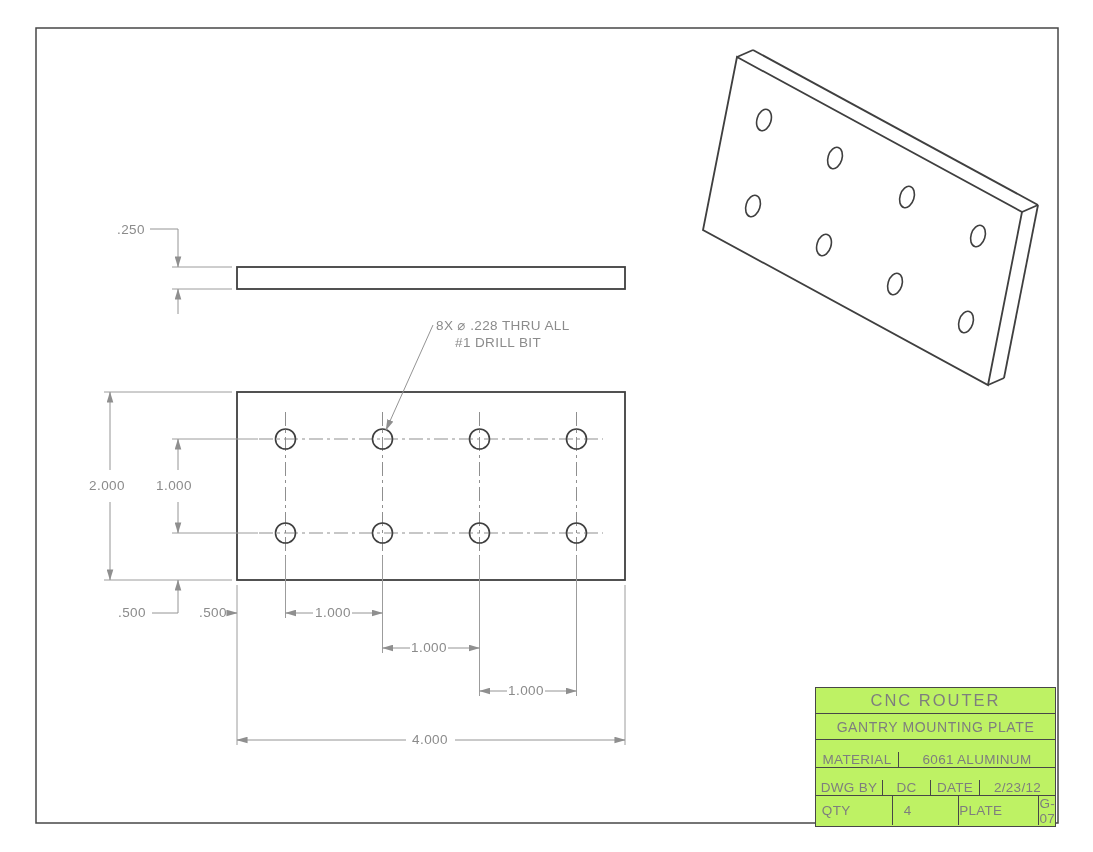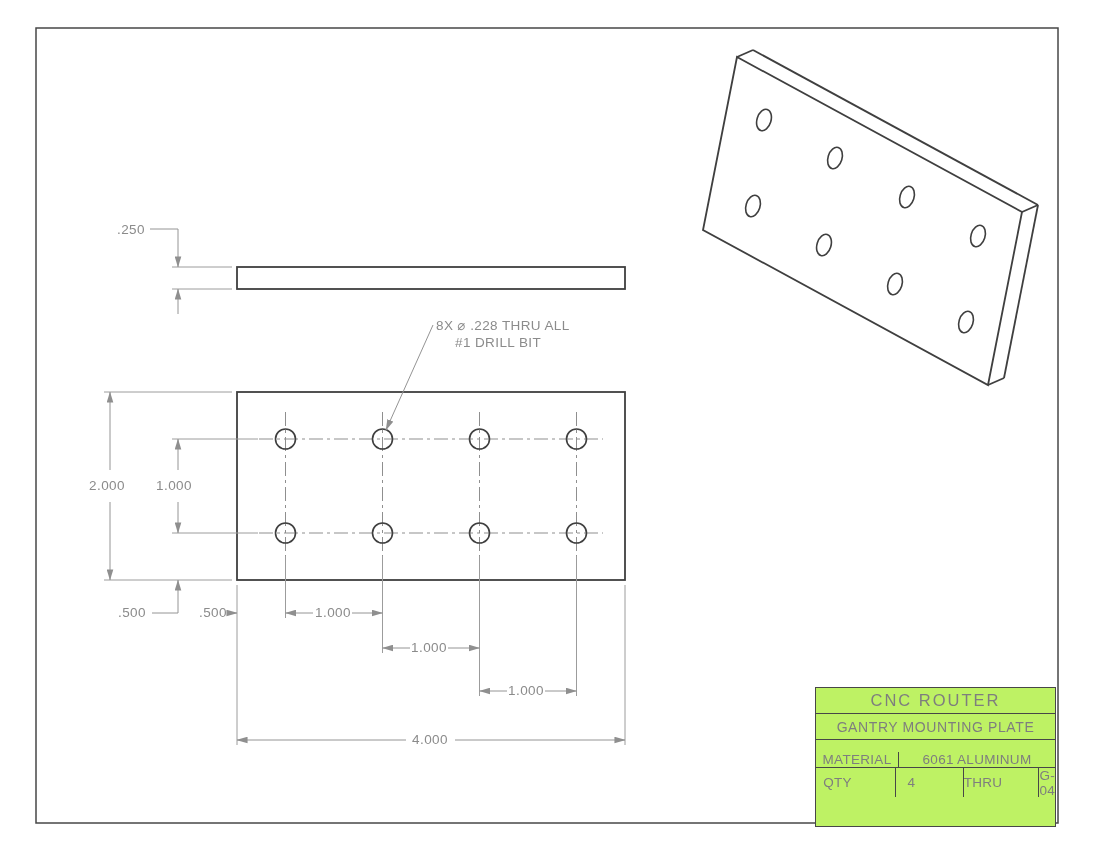--- a/index.html
+++ b/index.html
@@ -167,21 +167,27 @@
   </g>
 </svg>
 
 <div class="tb">
   <div class="tb-row first tb-title">CNC ROUTER</div>
   <div class="tb-row tb-sub">GANTRY MOUNTING PLATE</div>
   <div class="tb-row h28">
     <div class="tb-cell first w82">MATERIAL</div>
     <div class="tb-cell grow">6061 ALUMINUM</div>
   </div>
+  <div class="tb-row h28">
+    <div class="tb-cell first w66">DWG BY</div>
+    <div class="tb-cell w48">DC</div>
+    <div class="tb-cell w49">DATE</div>
+    <div class="tb-cell grow">2/23/12</div>
+  </div>
   <div class="tb-row h30">
     <div class="tb-cell first w66">QTY</div>
     <div class="tb-cell w48">4</div>
-    <div class="tb-cell w49">THRU</div>
-    <div class="tb-cell grow">G-04</div>
+    <div class="tb-cell w49">PLATE</div>
+    <div class="tb-cell grow">G-07</div>
   </div>
 </div>
 
 </div>
 
 </body></html>

